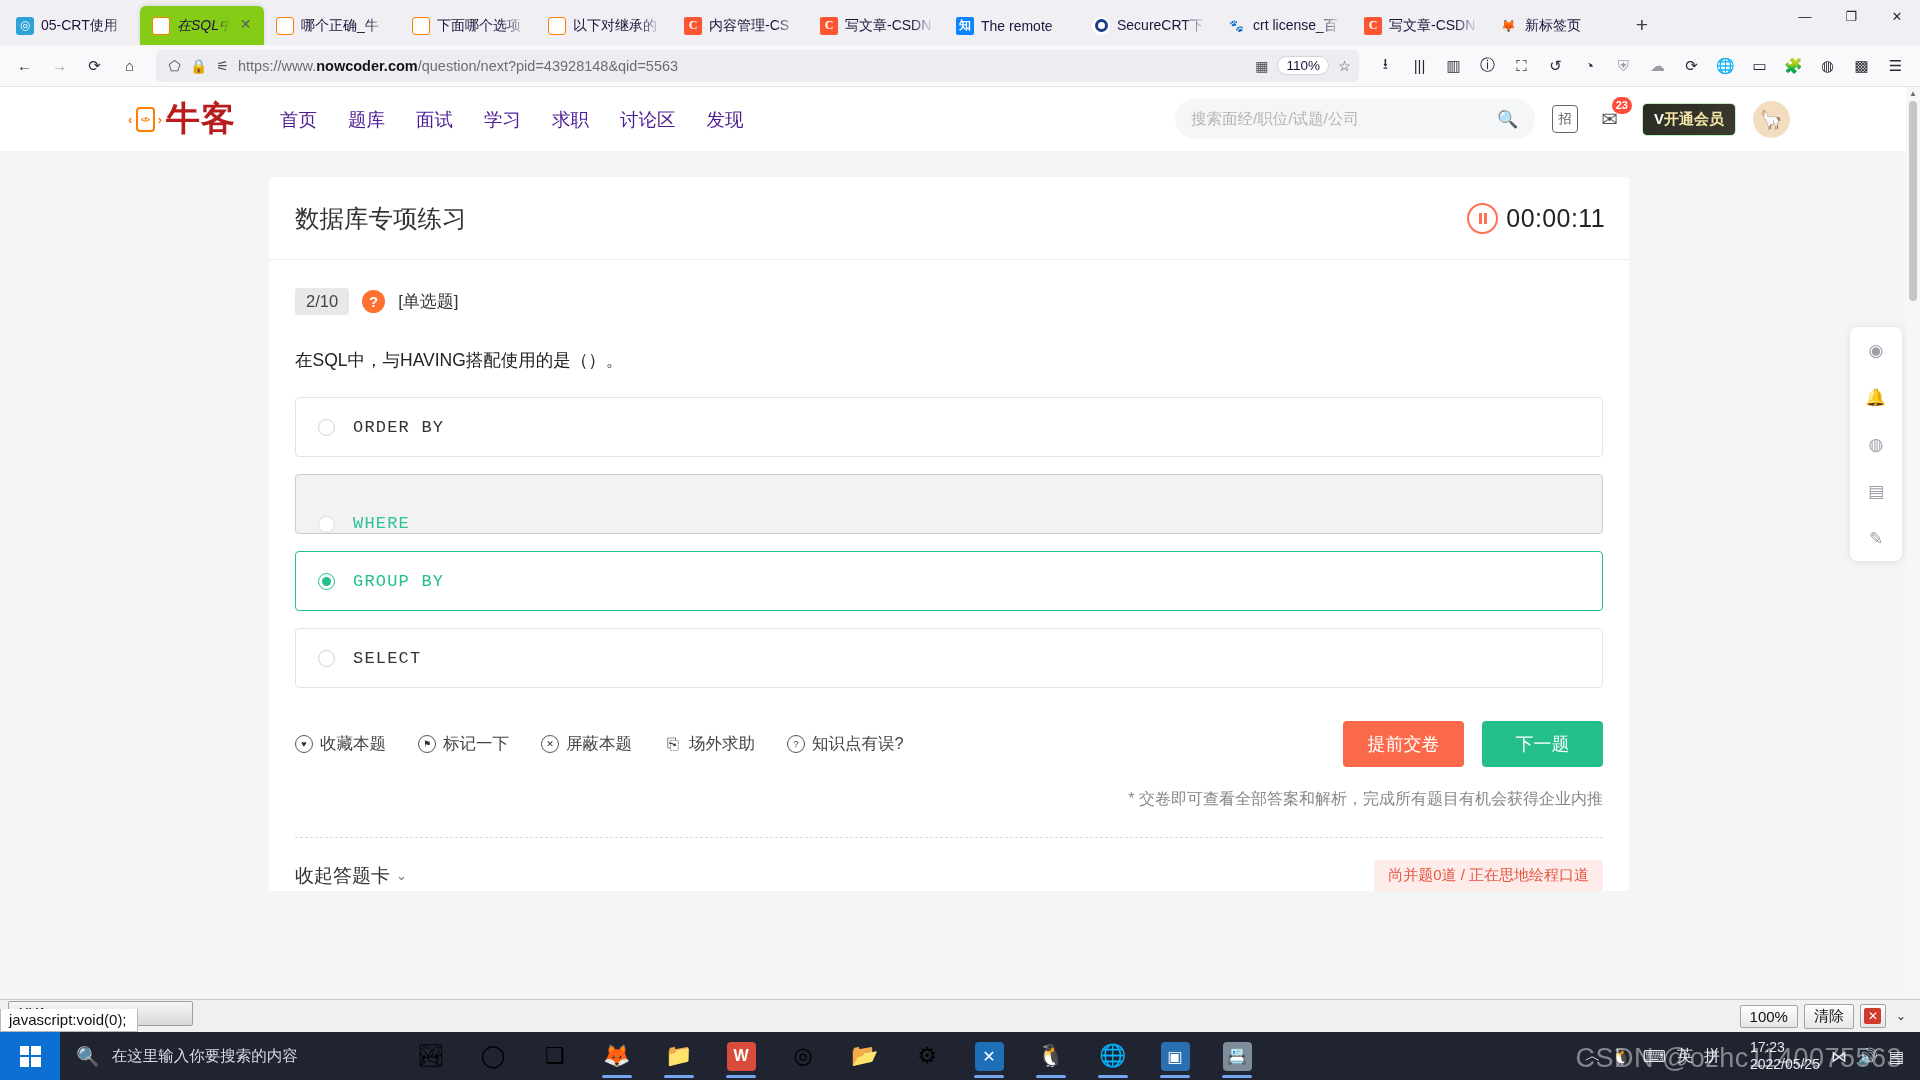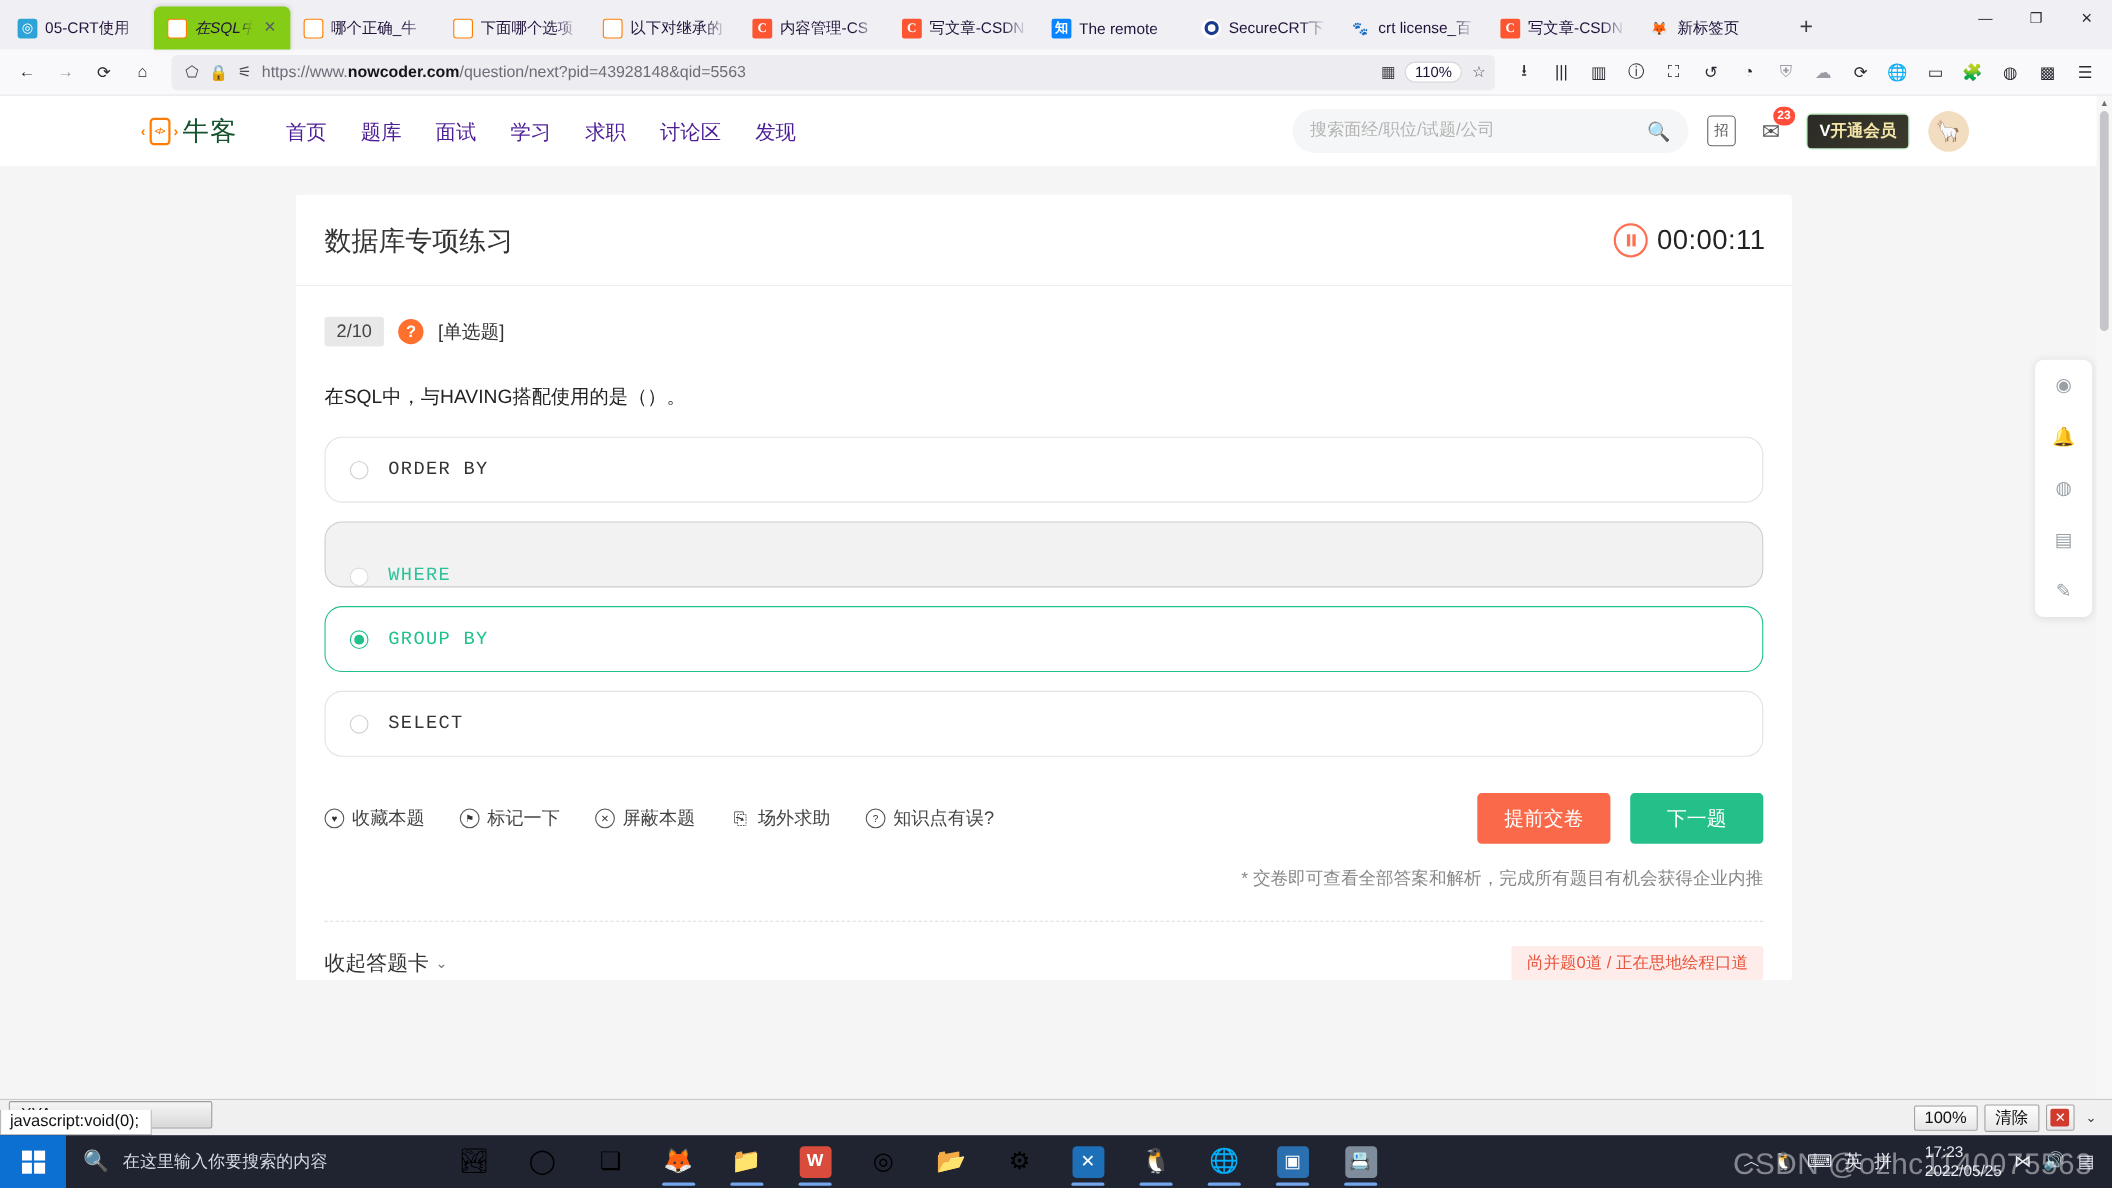--- a/index.html
+++ b/index.html
@@ -63,21 +63,21 @@
   
   .page { flex: 1 1 auto; background: #f5f5f5; position: relative; overflow: hidden; }
   .nc-header { height: 64px; background: #fff; display: flex; align-items: center; padding: 0 0 0 128px; }
   .logo { display: flex; align-items: center; gap: 4px; margin-right: 44px; }
   .logo .mark { width: 34px; height: 31px; position: relative; color: #ff7d00; font-size: 21px; font-weight: bold;
     display: flex; align-items: center; justify-content: center; }
   .logo .mark .box { width: 19px; height: 25px; border: 2.4px solid #ff7d00; border-radius: 4px; display:flex;align-items:center;justify-content:center; }
   .logo .mark .box::after { content: "</>"; font-size: 8px; color: #ff7d00; letter-spacing: -1px; }
   .logo .mark .lt { position: absolute; left: 0; font-size: 13px; }
   .logo .mark .gt { position: absolute; right: 0; font-size: 13px; }
-  .logo .txt { font-size: 24px; font-weight: 400; color: #14532d; letter-spacing: 1px; }
+  .logo .txt { font-size: 34px; font-weight: 700; color: #b91c1c; letter-spacing: 1px; }
   .nav-links { display: flex; gap: 31px; font-size: 18.5px; color: #4c1d95; }
   .nav-links span { cursor: pointer; }
   .hdr-right { margin-left: auto; display: flex; align-items: center; gap: 17px; padding-right: 130px; }
   .searchbox { width: 360px; height: 40px; background: #f5f6f7; border-radius: 20px; display: flex;
     align-items: center; padding: 0 16px; }
   .searchbox input { border: none; background: transparent; outline: none; flex: 1; font-size: 15.5px; color: #555;
     font-family: inherit; }
   .searchbox input::placeholder { color: #b4b4b4; }
   .hicon { width: 30px; height: 30px; display: flex; align-items: center; justify-content: center; color: #555; position: relative; }
   .hicon .badge { position: absolute; top: -7px; right: -7px; background: #ff4d3a; color: #fff; font-size: 11px;
@@ -99,21 +99,21 @@
   .timer .tnum { font-size: 25px; color: #222; letter-spacing: .4px; }
 
   .q-meta { display: flex; align-items: center; gap: 13px; padding: 28px 26px 0 26px; }
   .q-index { background: #e8e8e8; color: #444; font-size: 16.5px; border-radius: 3px; padding: 4px 11px; }
   .q-help { width: 23px; height: 23px; border-radius: 50%; background: #ff6f2e; color: #fff; font-size: 15px;
     font-weight: bold; display: flex; align-items: center; justify-content: center; }
   .q-type { font-size: 17px; color: #333; }
   .q-stem { padding: 33px 26px 0 26px; font-size: 17.5px; color: #222; }
 
   .options { padding: 25px 26px 0 26px; }
-  .opt { height: 60px; border: 1px solid #e3e3e3; border-radius: 16px; display: flex; align-items: center;
+  .opt { height: 60px; border: 1px solid #e3e3e3; border-radius: 4px; display: flex; align-items: center;
     padding: 0 22px; margin-bottom: 17px; background: #fff; }
   .opt .radio { width: 17px; height: 17px; border-radius: 50%; border: 1.5px solid #d0d0d0; background: #fff;
     margin-right: 18px; flex: none; display: flex; align-items: center; justify-content: center; }
   .opt .olabel { font-family: "Liberation Mono", "DejaVu Sans Mono", monospace; font-size: 17px; color: #333;
     letter-spacing: 1.2px; }
   .opt.hover { background: #f2f2f2; border-color: #ccc; align-items: flex-end; }
   .opt.hover .olabel { color: #2fc29a; }
   .opt.hover .radio { border-color: #dcdcdc; }
   .opt.selected { border: 1.5px solid #21c18c; }
   .opt.selected .olabel { color: #21c18c; }

